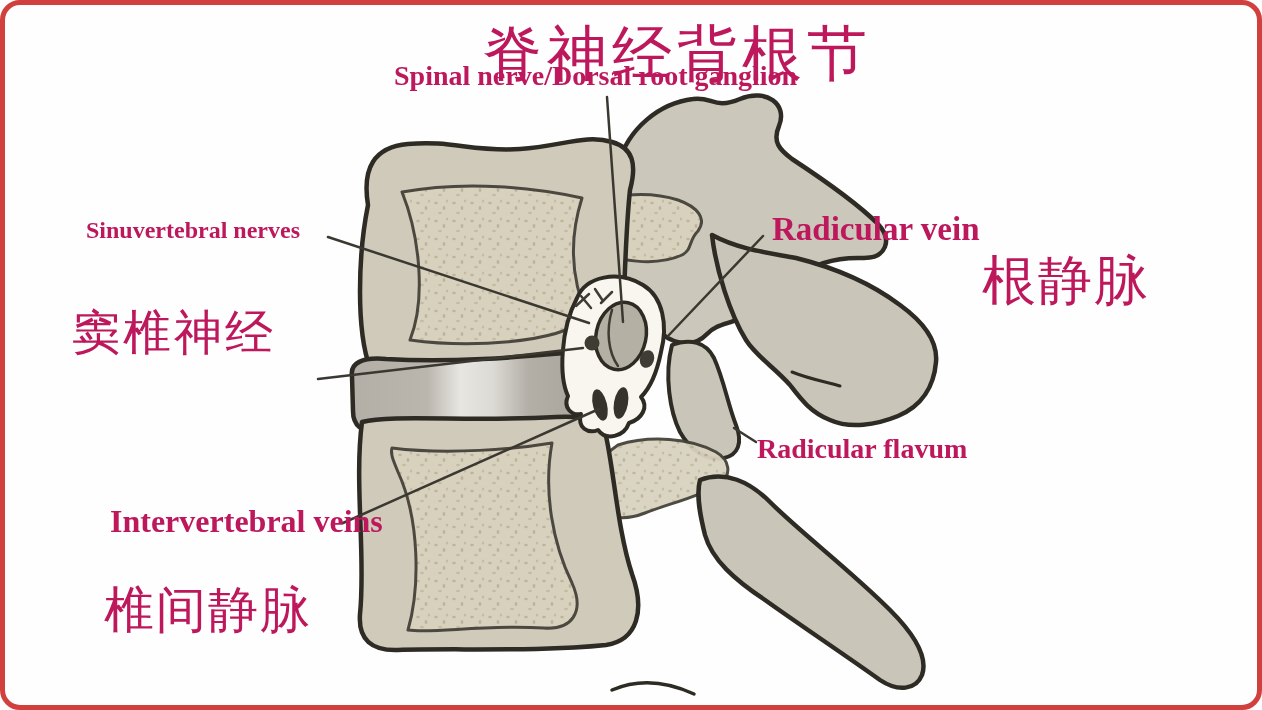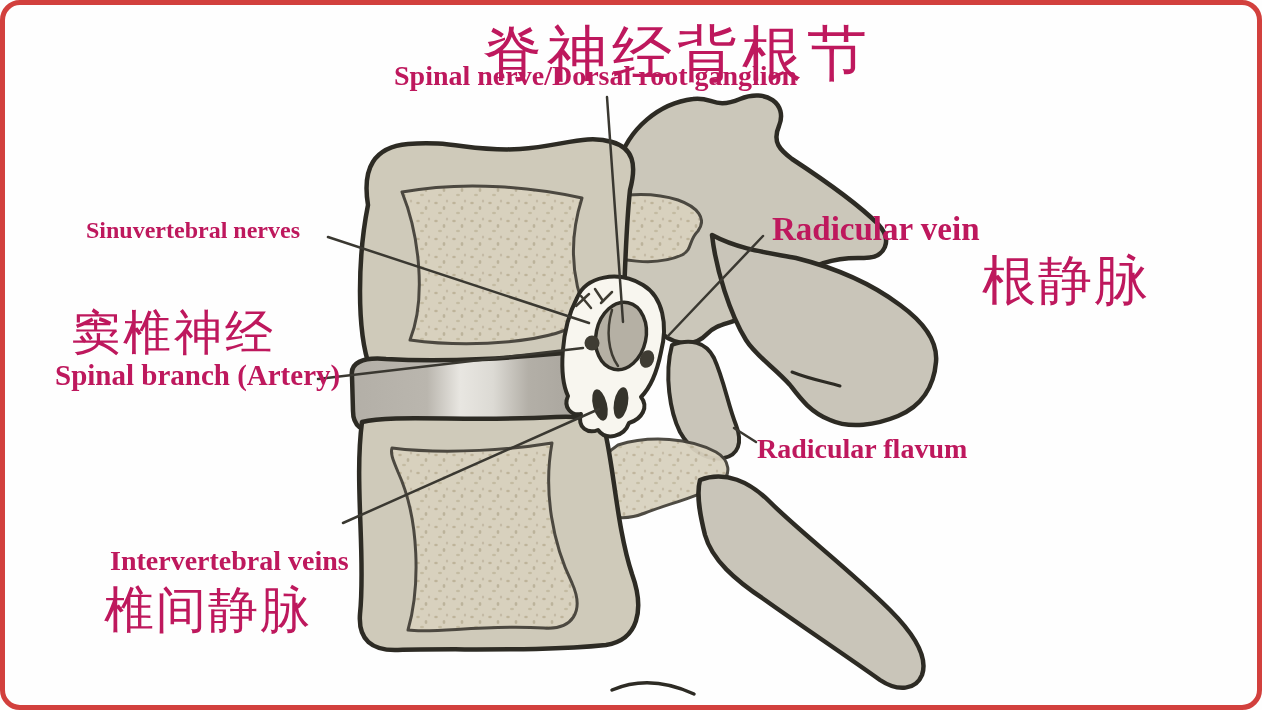--- a/index.html
+++ b/index.html
@@ -22,21 +22,21 @@
   .lbl{position:absolute;z-index:10;white-space:nowrap;color:#222019;line-height:1;}
   .cn{font-family:"Liberation Sans",sans-serif;font-weight:400;color:#be185d;margin-top:8px;}
   .en{font-family:"Liberation Serif",serif;font-weight:600;color:#be185d;}
 
   .cn-top {left:482px; top:16px;  font-size:60px; letter-spacing:5px;}
   .en-top {left:394px; top:62px;  font-size:28px;}
   .en-sinu{left:86px;  top:218px; font-size:24px;}
   .cn-sinu{left:72px;  top:301px; font-size:48px; letter-spacing:3px;text-align:center;}
   .en-spbr{left:55px;  top:361px; font-size:29px;}
   .cn-lumb{left:62px;  top:441px; font-size:52px; letter-spacing:2px;}
-  .en-ivv {left:110px; top:505px; font-size:28px;margin-top:42px;}
+  .en-ivv {left:110px; top:505px; font-size:32px;}
   .cn-ivv {left:104px; top:577px; font-size:50px; letter-spacing:2px;}
   .en-rad {left:772px; top:213px; font-size:33px;}
   .cn-rad {left:982px; top:245px; font-size:54px; letter-spacing:2px;}
   .en-lig {left:757px; top:435px; font-size:28px;}
   .cn-lig {left:1028px;top:497px; font-size:54px; letter-spacing:2px;}
 </style>
 </head>
 <body>
 
 <div class="stage">
@@ -126,21 +126,20 @@
       <line x1="756" y1="442" x2="734" y2="428"></line>
     </g>
   </svg>
 
   <div class="lbl cn cn-top">脊神经背根节</div>
   <div class="lbl en en-top">Spinal nerve/Dorsal root ganglion</div>
 
   <div class="lbl en en-sinu">Sinuvertebral nerves</div>
   <div class="lbl cn cn-sinu">窦椎神经</div>
 
-  <div class="lbl en en-spbr">Spinal branch (Artery)</div>
 
   <div class="lbl en en-ivv">Intervertebral veins</div>
   <div class="lbl cn cn-ivv">椎间静脉</div>
 
   <div class="lbl en en-rad">Radicular vein</div>
   <div class="lbl cn cn-rad">根静脉</div>
 
   <div class="lbl en en-lig">Radicular flavum</div>
 
   <div class="frame"></div>

